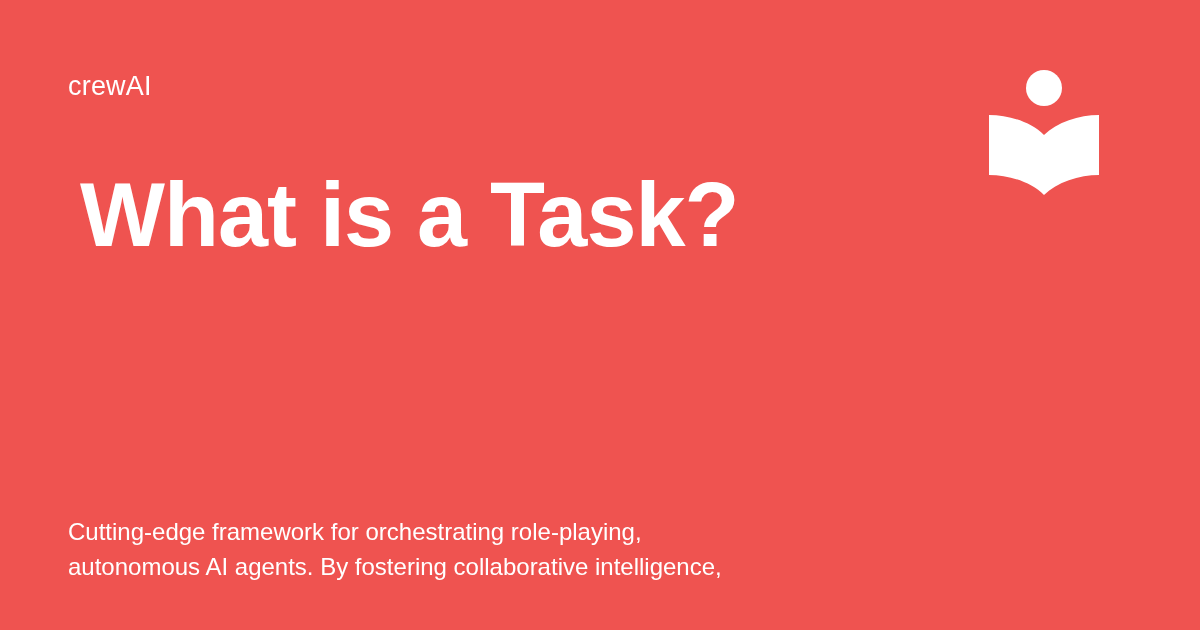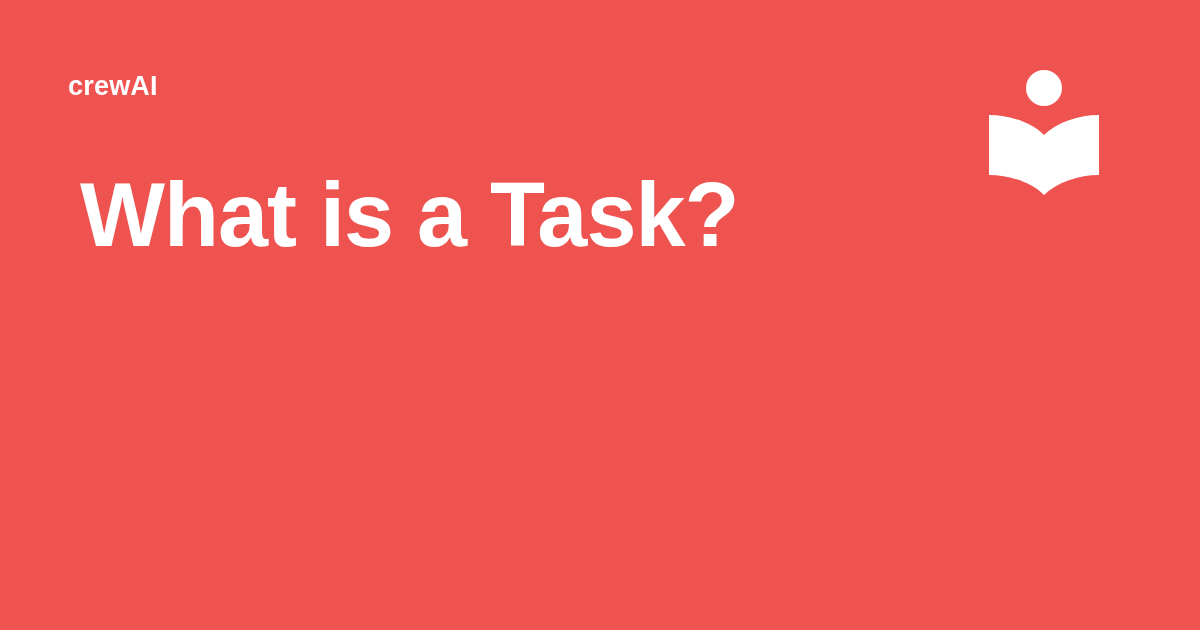--- a/index.html
+++ b/index.html
@@ -22,21 +22,21 @@
     box-sizing: border-box;
     overflow: hidden;
   }
 
   
   .brand-name {
     position: absolute;
     left: 68px;
     top: 70px;
     font-size: 27px;
-    font-weight: 700;
+    font-weight: 400;
     line-height: 1.2;
     color: #FFFFFF;
     letter-spacing: 0.2px;
     white-space: nowrap;
   }
 
   
   .reader-mark {
     position: absolute;
     left: 987px;
@@ -97,15 +97,17 @@
                L 112 109
                C 92 109, 70 116, 57 129
                C 44 116, 22 109, 2 109
                Z" fill="#FFFFFF"></path>
     </svg>
   </div>
 
   <h1 class="headline">What is a Task?</h1>
 
   <p class="description">
+    <span class="desc-line">Cutting-edge framework for orchestrating role-playing,</span>
+    <span class="desc-line">autonomous AI agents. By fostering collaborative intelligence,</span>
   </p>
 
 </div>
 
 </body></html>

